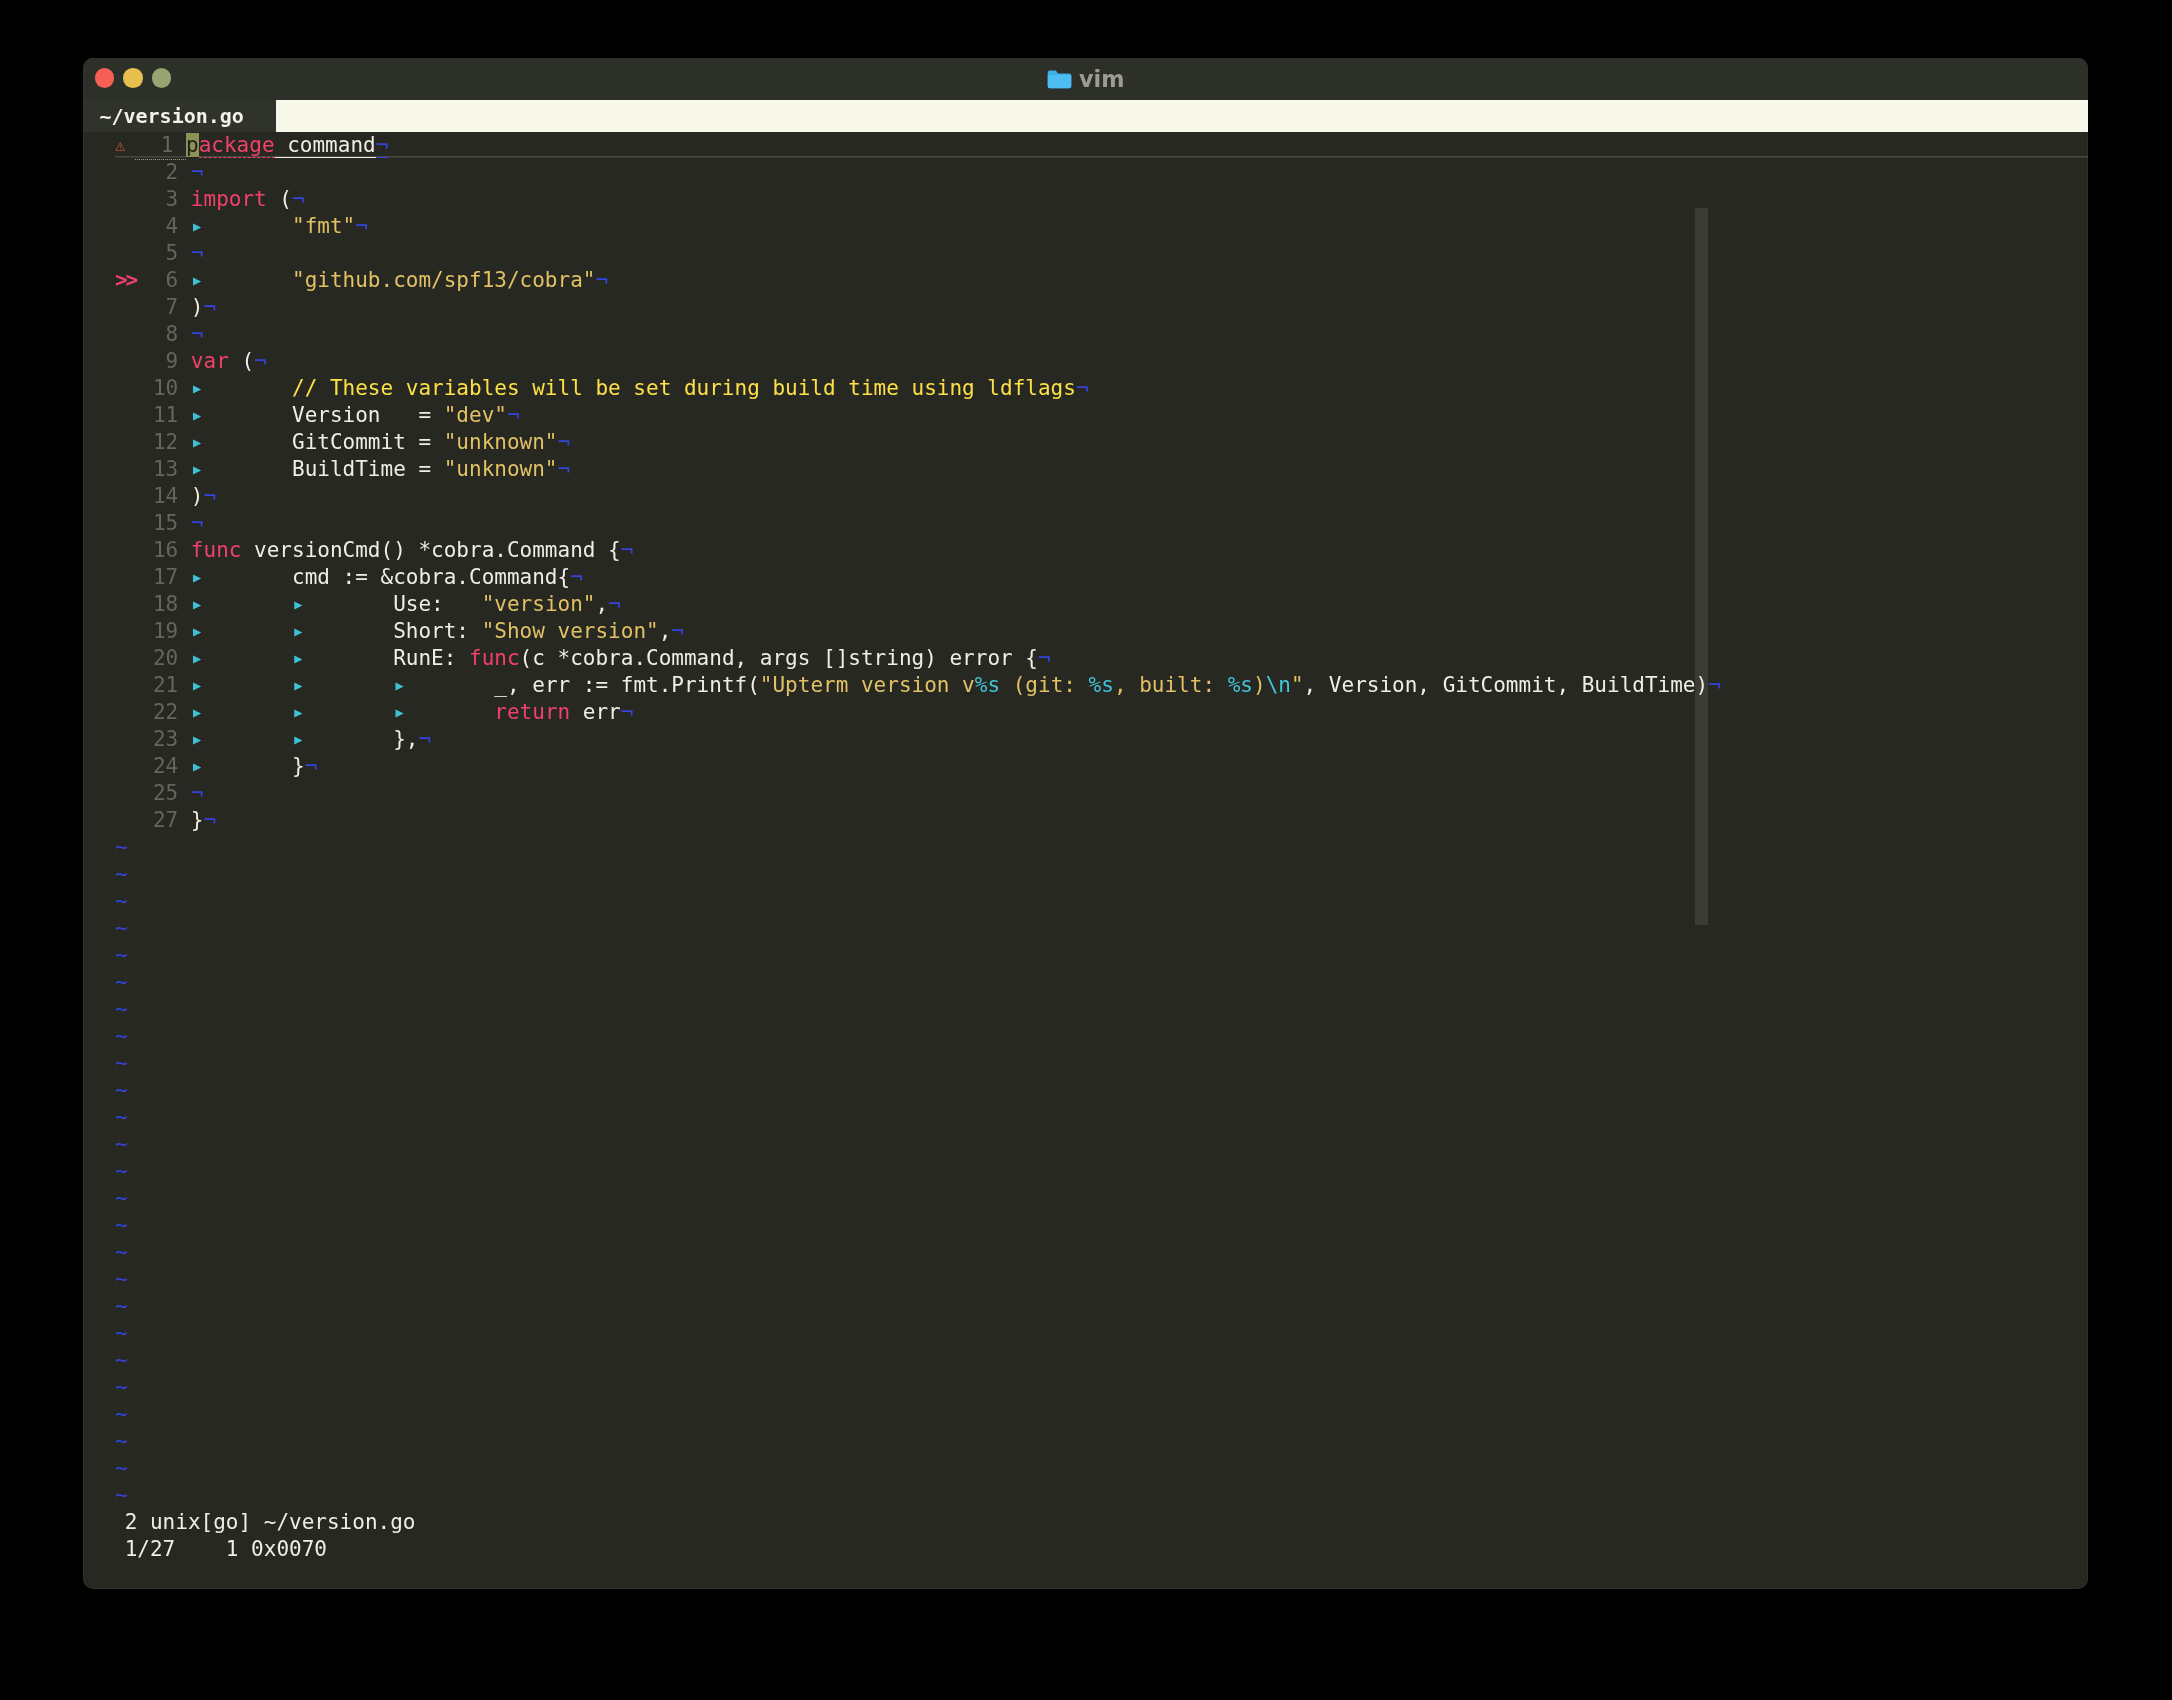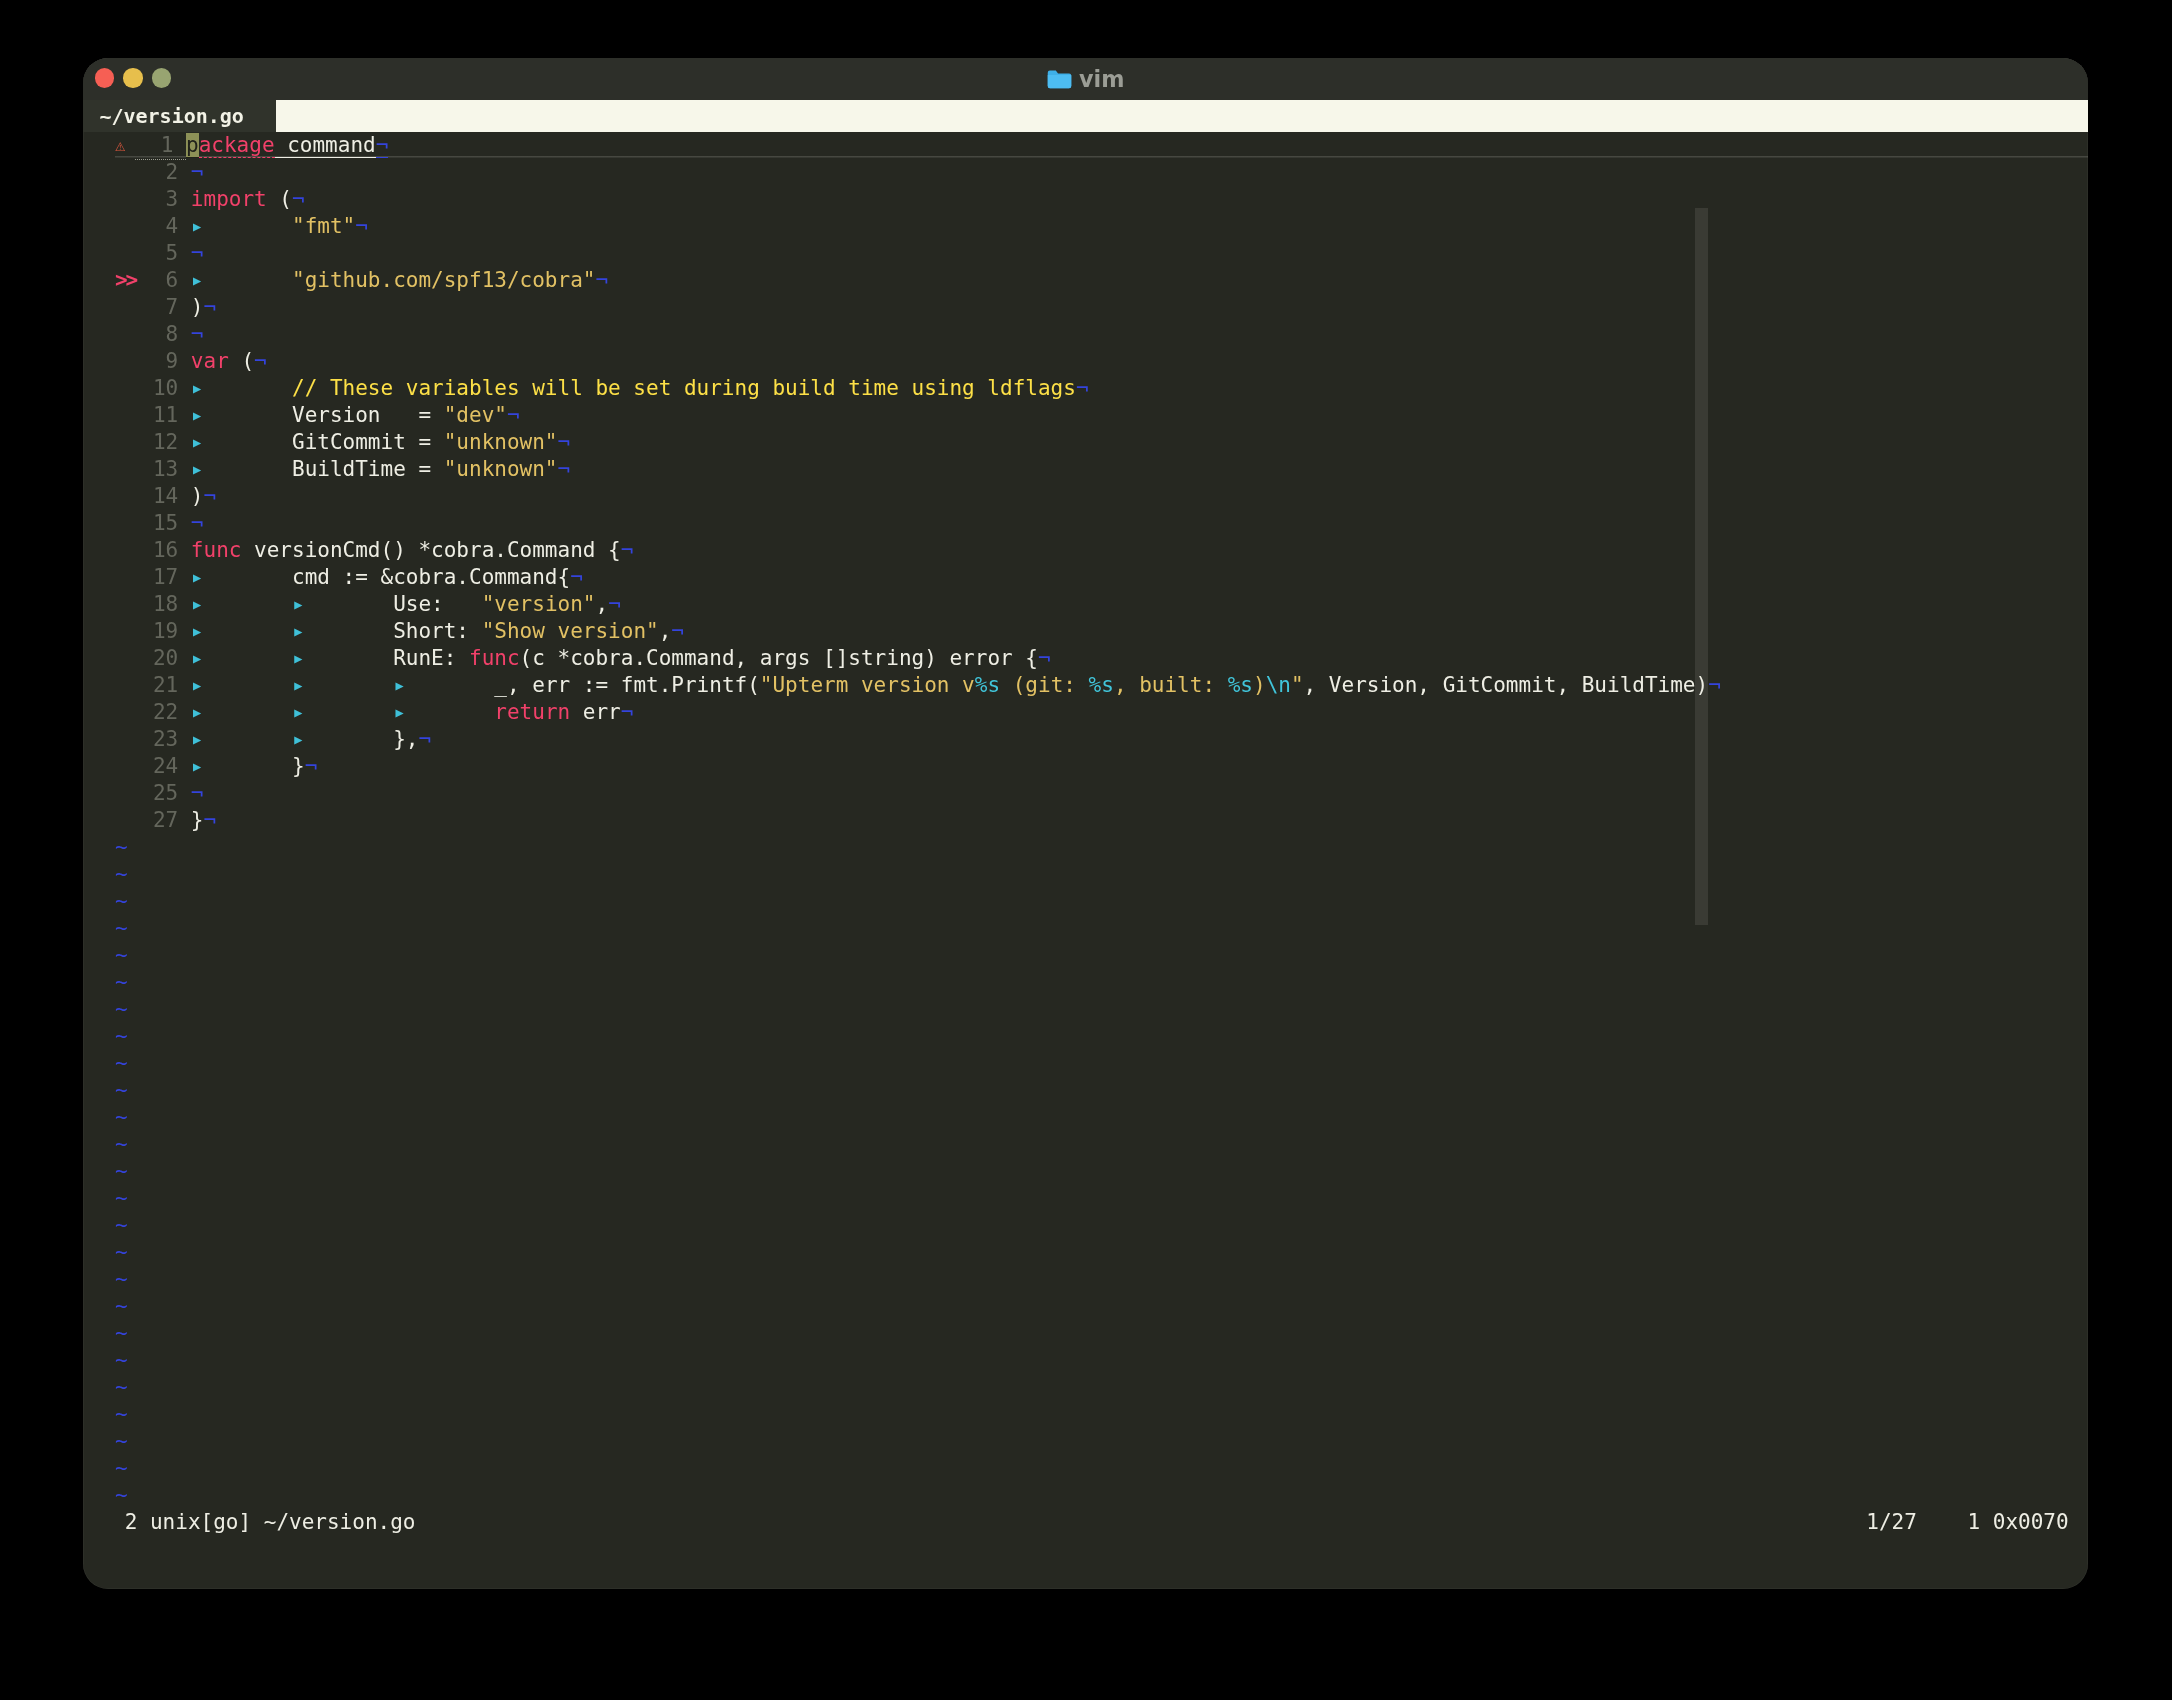--- a/index.html
+++ b/index.html
@@ -1,20 +1,20 @@
 <!DOCTYPE html>
 <html style="font-size:12px"><head>
 <meta charset="utf-8">
 <style>
   html,body{margin:0;padding:0;background:#000;width:2172px;height:1700px;overflow:hidden;}
   *{box-sizing:border-box;}
   .desktop{position:relative;width:2172px;height:1700px;background:#000;}
   .window{
     position:absolute;left:83px;top:58px;width:2005px;height:1531px;
-    background:#262821;border-radius:25px;overflow:hidden;
+    background:#262821;border-radius:10px;overflow:hidden;
     box-shadow:0 22.3px 60px rgba(0,0,0,.8), inset 0 0.7px 0 rgba(255,255,255,.14), inset 0 0 0 0.7px rgba(255,255,255,.05);
   }
   
   .titlebar{position:relative;height:42px;background:#2d2f29;display:flex;align-items:center;justify-content:center;}
   .lights{position:absolute;left:12px;top:10.4px;display:flex;gap:9px;}
   .light{width:19.4px;height:19.4px;border-radius:50%;}
   .light.red{background:#f65f54;}
   .light.yellow{background:#e7bf4c;}
   .light.green{background:#98a471;}
   .titlewrap{display:flex;align-items:center;gap:7.4px;}
@@ -47,21 +47,21 @@
   .cursorline{
     background-image:linear-gradient(rgba(238,238,228,.16),rgba(238,238,228,.16));
     background-size:100% 1.5px;background-position:0 24px;background-repeat:no-repeat;
   }
   .cursorline .code span{border-bottom:1.5px solid currentColor;}
   .cursorline .code .s-kw{border-bottom-style:dashed;}
   .cursorline .lnum{border-bottom:1.5px dotted #9a9c90;}
   
   .scrollbar{position:absolute;left:1586px;top:76px;width:12.7px;height:717px;background:rgba(235,235,224,.10);}
   
-  .statusrow{display:flex;justify-content:space-between;padding:0 19.4px 0 9.7px;}
+  .statusrow{display:flex;justify-content:space-between;padding:0 19.4px 0 9.7px;flex-direction:column;}
   .statusrow span{white-space:pre;color:#eeeee4;}
   
   .folder-icon{width:25px;height:20px;position:relative;display:inline-block;}
 </style>
 </head>
 <body>
 
 <div class="desktop">
   <div class="window">
 

